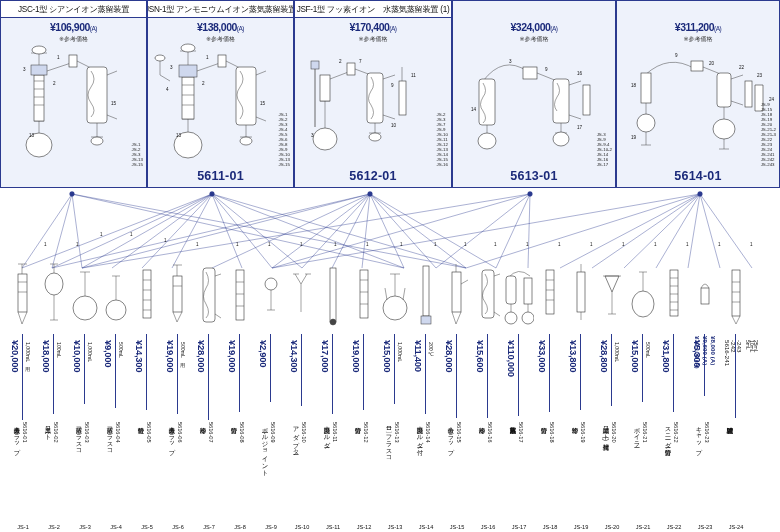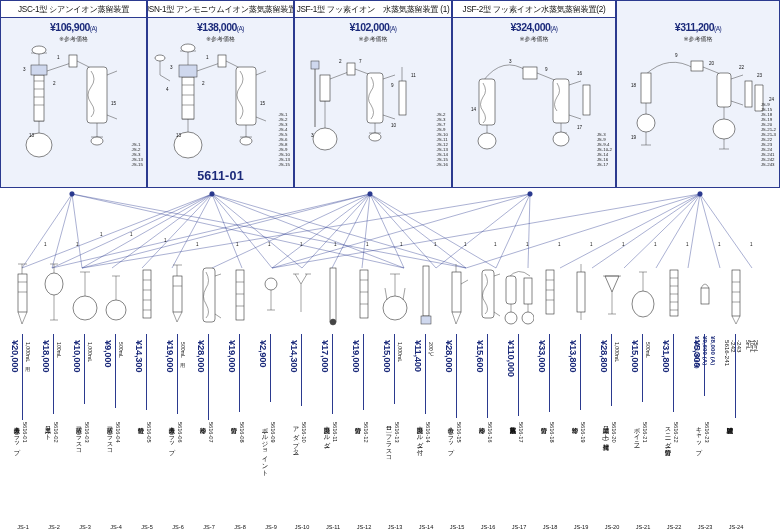--- a/index.html
+++ b/index.html
@@ -196,21 +196,21 @@
           <div>JS-9</div>
         <div>JS-10</div>
           <div>JS-13</div>
         <div>JS-15</div>
       </div>
       <div class="code">5611-01</div>
     </div>
 
     <div class="panel p2">
       <div class="panel-title">JSF-1型 フッ素イオン　水蒸気蒸留装置 (1)</div>
-      <div class="price"><span>¥102,000</span><span class="unit">(A)</span></div>
+      <div class="price"><span>¥170,400</span><span class="unit">(A)</span></div>
       <div class="refnote">※参考価格</div>
       <div class="art">
         <svg width="158" height="120" viewBox="0 0 158 120">
           <g class="gl2">
             <path d="M20 26 L20 86" stroke-width="0.8"></path>
             <rect x="16" y="20" width="8" height="8" class="hatch"></rect>
             <ellipse cx="30" cy="98" rx="12" ry="11" class="glass"></ellipse>
             <path d="M30 87 L30 60 M25 60 h10"></path>
             <rect x="25" y="34" width="10" height="26" class="glass"></rect>
             <path d="M35 38 L56 30"></path>
@@ -240,24 +240,24 @@
         <div>JS-7</div>
           <div>JS-9</div>
         <div>JS-10</div>
           <div>JS-11</div>
         <div>JS-12</div>
           <div>JS-13</div>
         <div>JS-14</div>
           <div>JS-15</div>
         <div>JS-16</div>
       </div>
+      <div class="code">5612-01</div>
     </div>
 
     <div class="panel p3">
-      <div class="panel-title">JSF-2型 フッ素イオン水蒸気蒸留装置(2)</div>
       <div class="price"><span>¥324,000</span><span class="unit">(A)</span></div>
       <div class="refnote">※参考価格</div>
       <div class="art">
         <svg width="164" height="120" viewBox="0 0 164 120">
           <g class="gl2">
             <path d="M30 40 q20 -26 44 -10"></path>
             <rect x="26" y="38" width="16" height="46" rx="3" class="glass"></rect>
             <path d="M30 42 q5 8 0 14 q-5 8 0 14 q5 8 0 12"></path>
             <path d="M34 84 L34 94 M28 94 h12"></path>
             <ellipse cx="34" cy="100" rx="9" ry="8" class="glass"></ellipse>
@@ -281,20 +281,21 @@
       </div>
       <div class="partlist">
         <div>JS-3</div>
           <div>JS-9</div>
         <div>JS-9-4</div>
           <div>JS-10-2</div>
         <div>JS-14</div>
           <div>JS-16</div>
         <div>JS-17</div>
       </div>
+      <div class="code">5613-01</div>
     </div>
 
     <div class="panel p4">
       <div class="price"><span>¥311,200</span><span class="unit">(A)</span></div>
       <div class="refnote">※参考価格</div>
       <div class="art">
         <svg width="164" height="120" viewBox="0 0 164 120">
           <g class="gl2">
             <path d="M28 34 q24 -22 50 -6"></path>
             <rect x="24" y="32" width="10" height="30" class="glass"></rect>
@@ -330,20 +331,21 @@
         <div>JS-20</div>
           <div>JS-21-2</div>
         <div>JS-21-3</div>
           <div>JS-22</div>
         <div>JS-23</div>
           <div>JS-24</div>
         <div>JS-241</div>
           <div>JS-242</div>
         <div>JS-243</div>
       </div>
+      <div class="code">5614-01</div>
     </div>
   </div>
 
   <div class="lines">
     <svg width="780" height="140" viewBox="0 0 780 140">
       <g class="gl">
 
         <circle cx="72" cy="44" r="2.4" fill="#2b3a8f"></circle>
         <circle cx="212" cy="44" r="2.4" fill="#2b3a8f"></circle>
         <circle cx="370" cy="44" r="2.4" fill="#2b3a8f"></circle>

